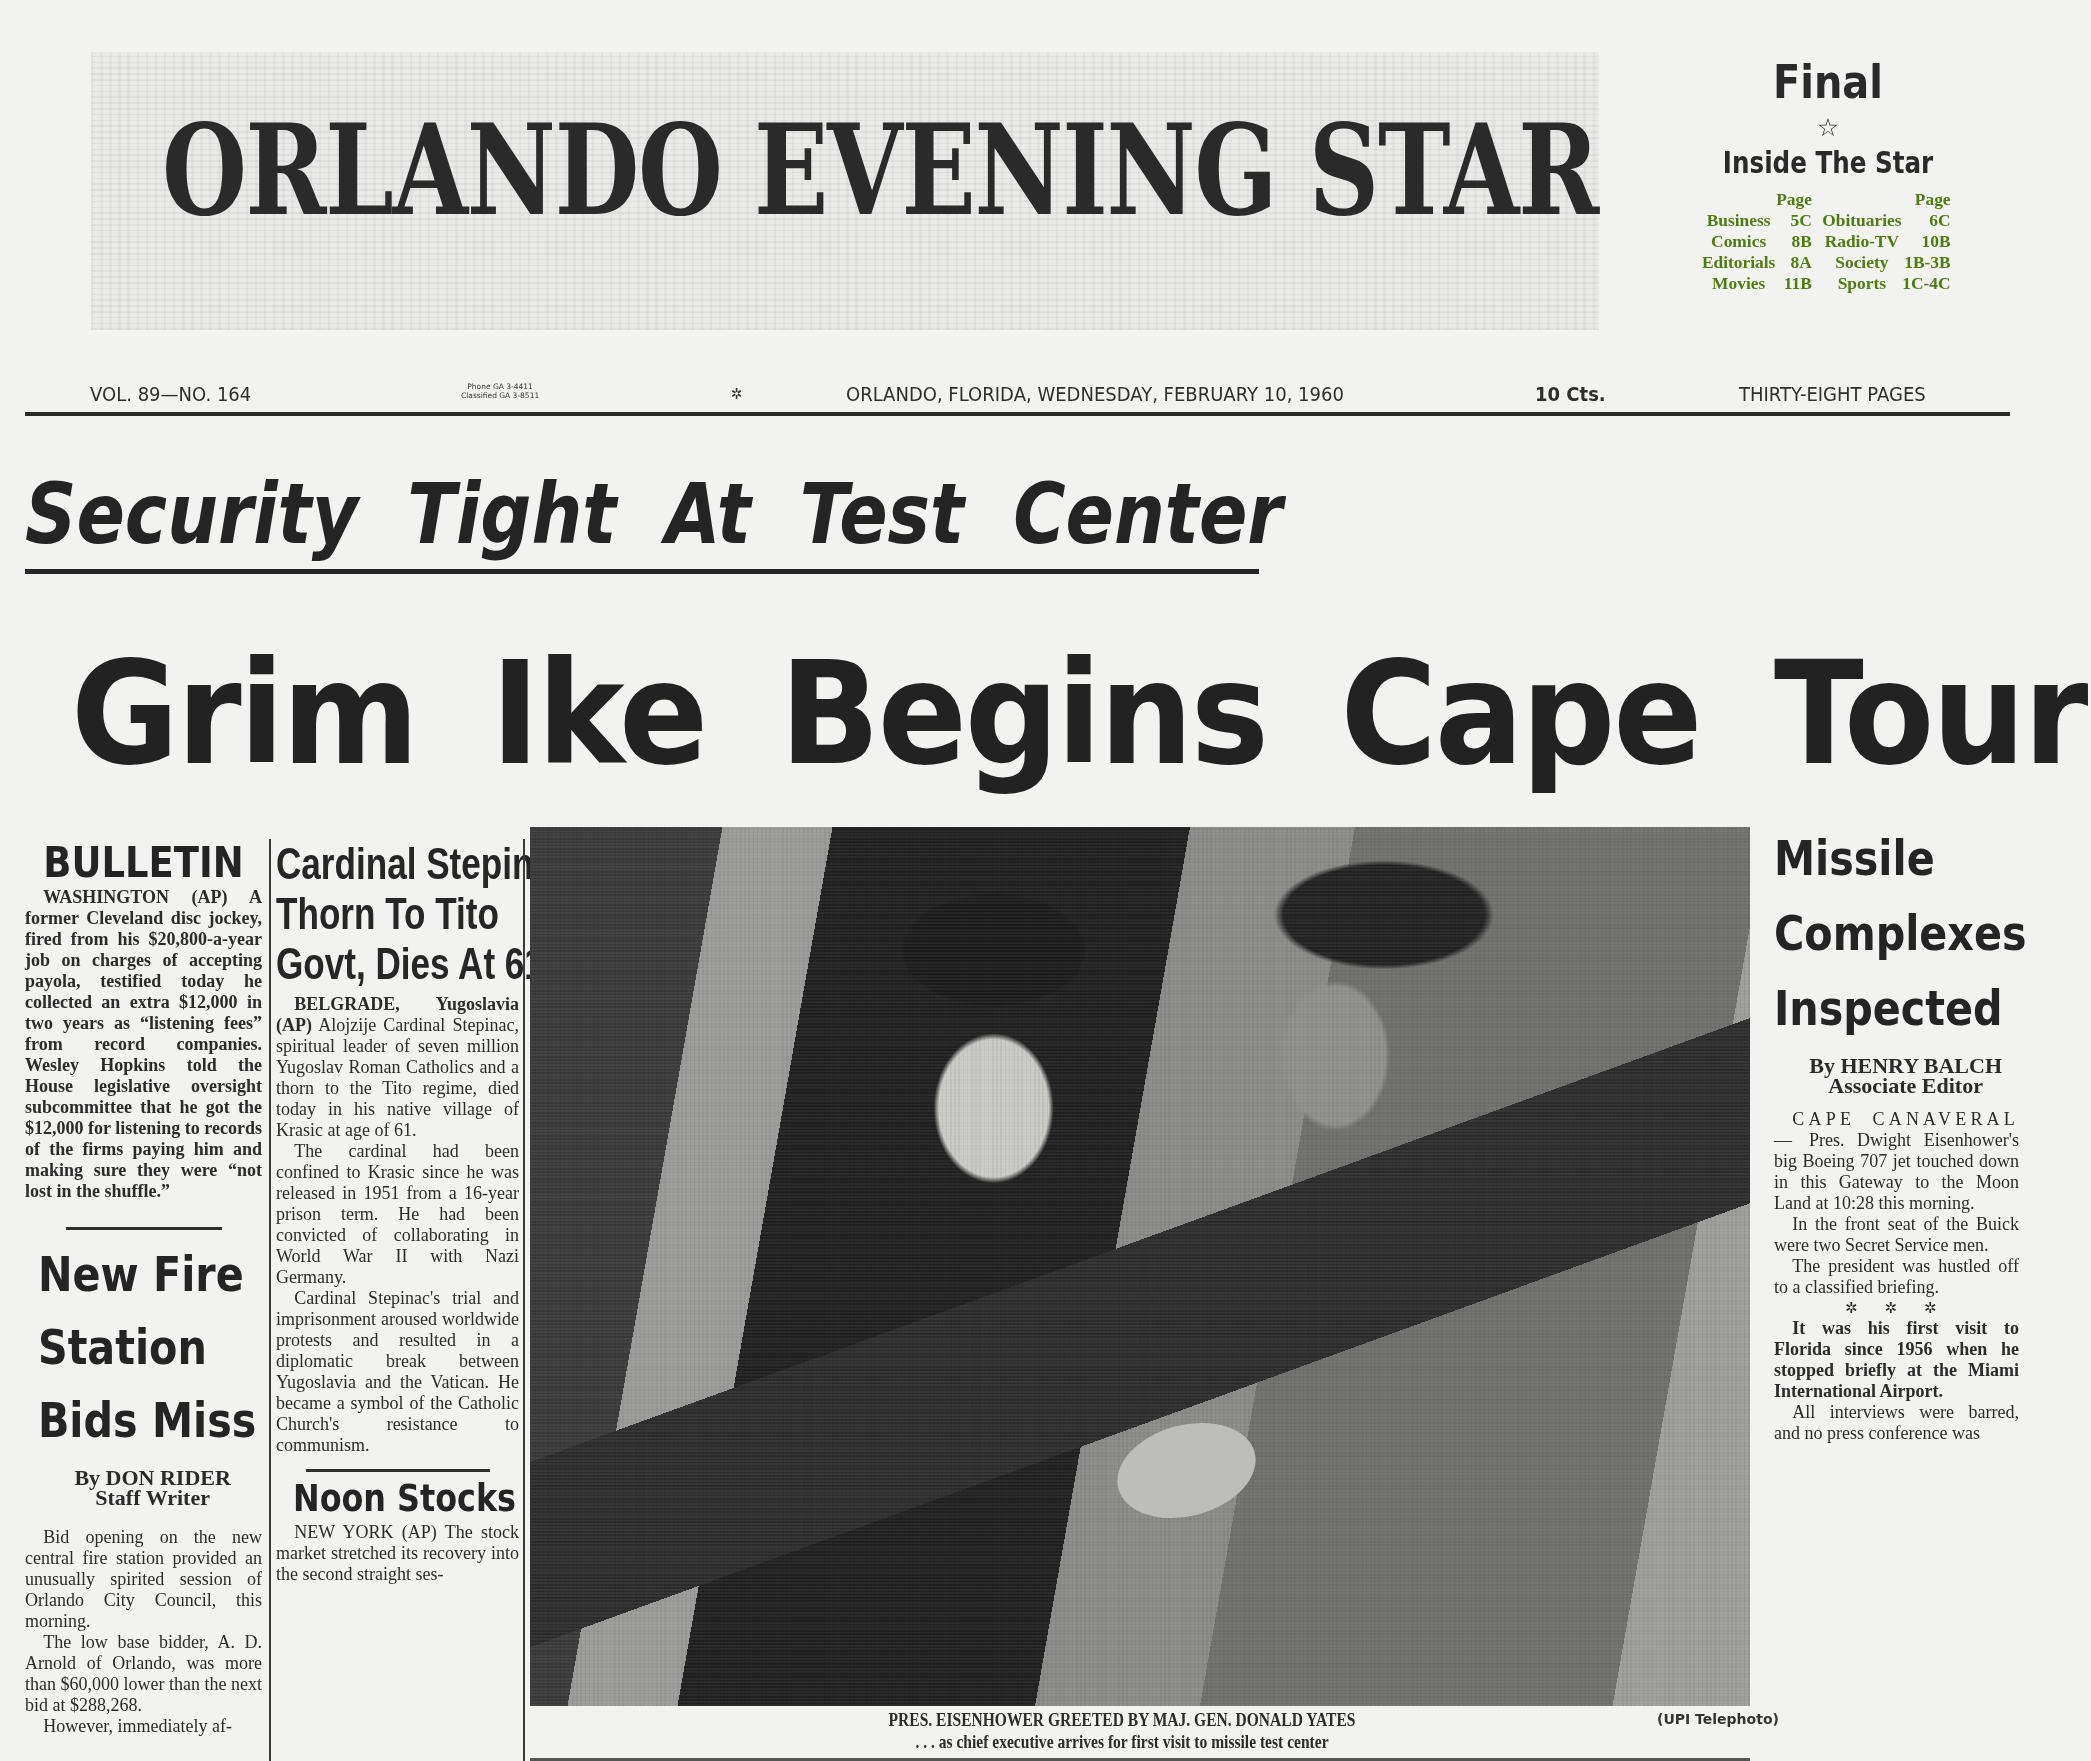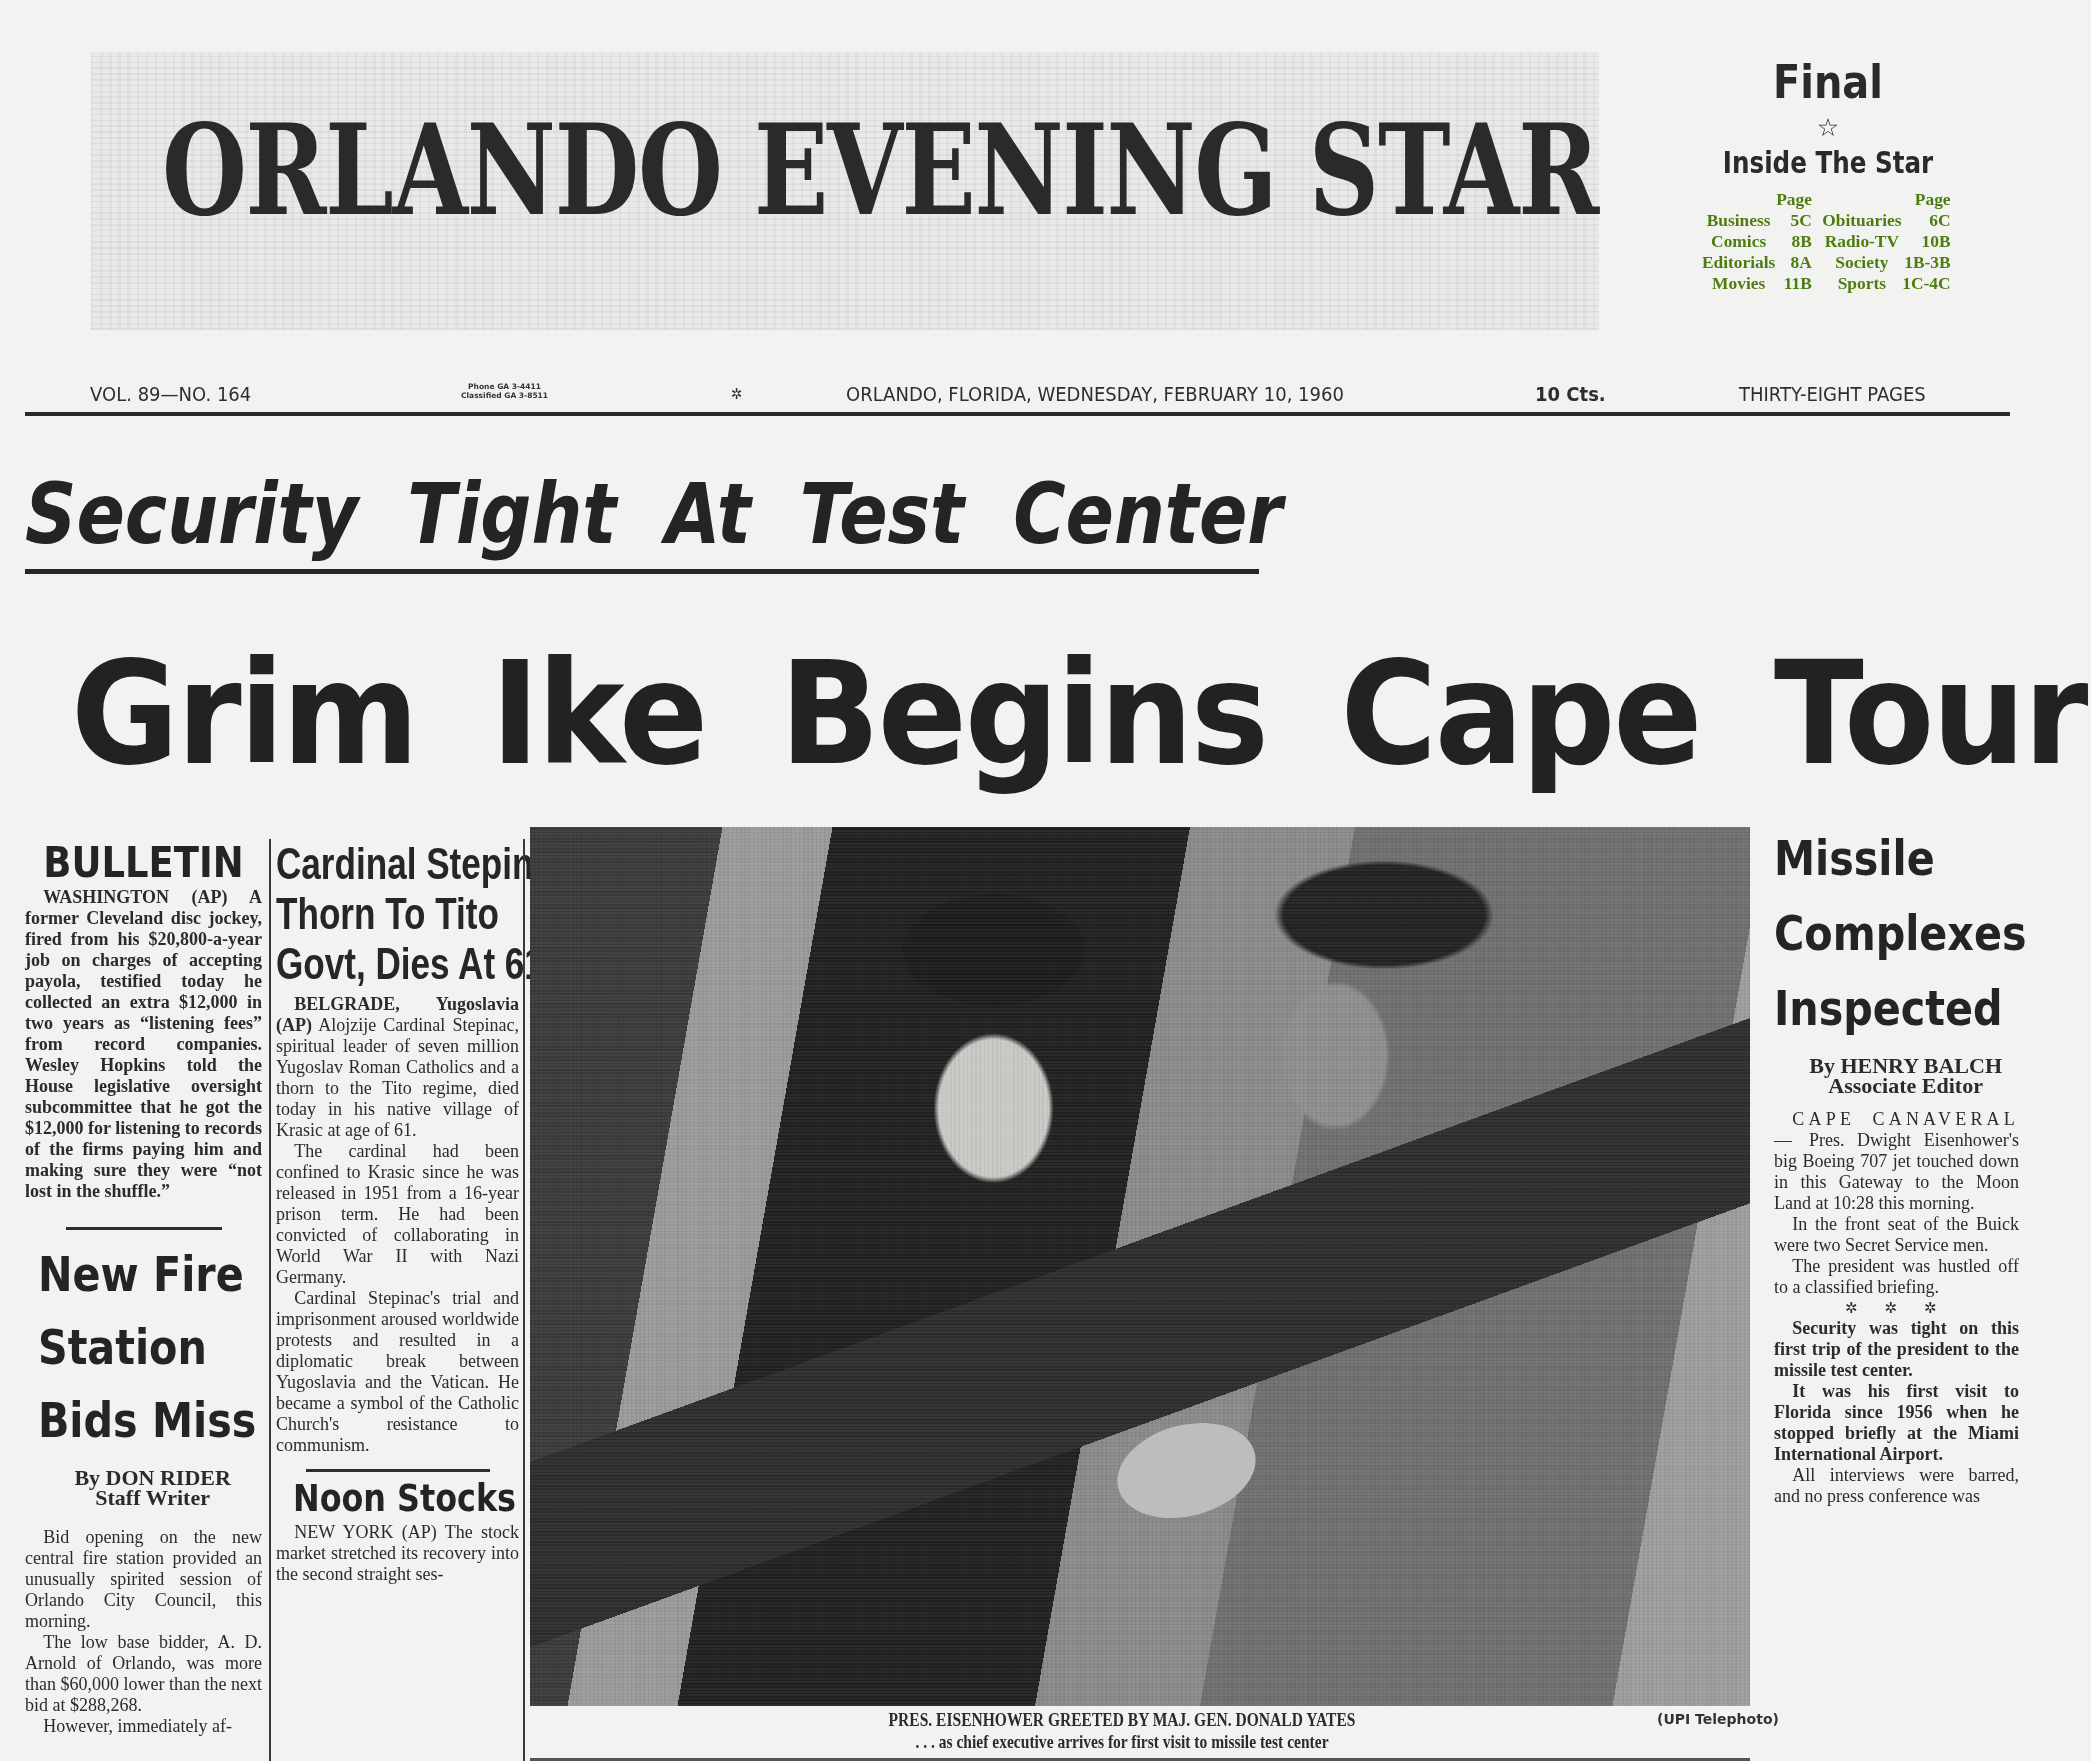--- a/index.html
+++ b/index.html
@@ -43,21 +43,21 @@
   .index-table td { padding:0; white-space:nowrap; }
   .index-table td.pg { text-align:right; padding-right:10px; }
   .index-table td.pg2 { text-align:right; }
 
   .dateline {
     top:378px; height:33px; font-family:"DejaVu Sans", sans-serif;
     font-size:20px; line-height:33px; color:#2e2e2e; white-space:nowrap;
     transform:scaleX(0.9); transform-origin:left center;
   }
   .phone {
-    left:461px; top:382px; font-family:"DejaVu Sans", sans-serif; font-weight:bold;
+    left:461px; top:382px; font-family:"DejaVu Sans", sans-serif; font-weight:normal;
     font-size:7.5px; line-height:9.1px; color:#333; text-align:center;
   }
   .rule-main { left:25px; top:412px; width:1985px; height:4.2px; background:#2a2a2a; }
 
   .kicker {
     left:25px; top:465px; font-family:"DejaVu Sans", sans-serif; font-style:oblique;
     font-weight:bold; font-size:83px; line-height:100px; color:#242424;
     word-spacing:28px; white-space:nowrap; transform:scaleX(0.86); transform-origin:left top;
   }
   .kicker-rule { left:25px; top:569px; width:1234px; height:5px; background:#262626; }
@@ -235,17 +235,16 @@
     <div>Inspected</div>
   </h2>
   <div style="height:10px;"></div>
   <p class="byline">By HENRY BALCH</p>
   <p class="byline">Associate Editor</p>
   <div style="height:13.3px;"></div>
   <p><span style="letter-spacing:4.2px;">CAPE CANAVERAL —</span> <span>Pres. Dwight Eisenhower's big Boeing 707 jet touched down in this Gateway to the Moon Land at 10:28 this morning.</span></p>
   <p>In the front seat of the Buick were two Secret Service men.</p>
   <p>The president was hustled off to a classified briefing.</p>
   <div class="dingbats">✲ ✲ ✲</div>
-  <p class="bold">Security was tight on this first trip of the president to the missile test center.</p>
   <p class="bold">It was his first visit to Florida since 1956 when he stopped briefly at the Miami International Airport.</p>
   <p>All interviews were barred, and no press conference was</p>
 </div>
 
 
 </body></html>

